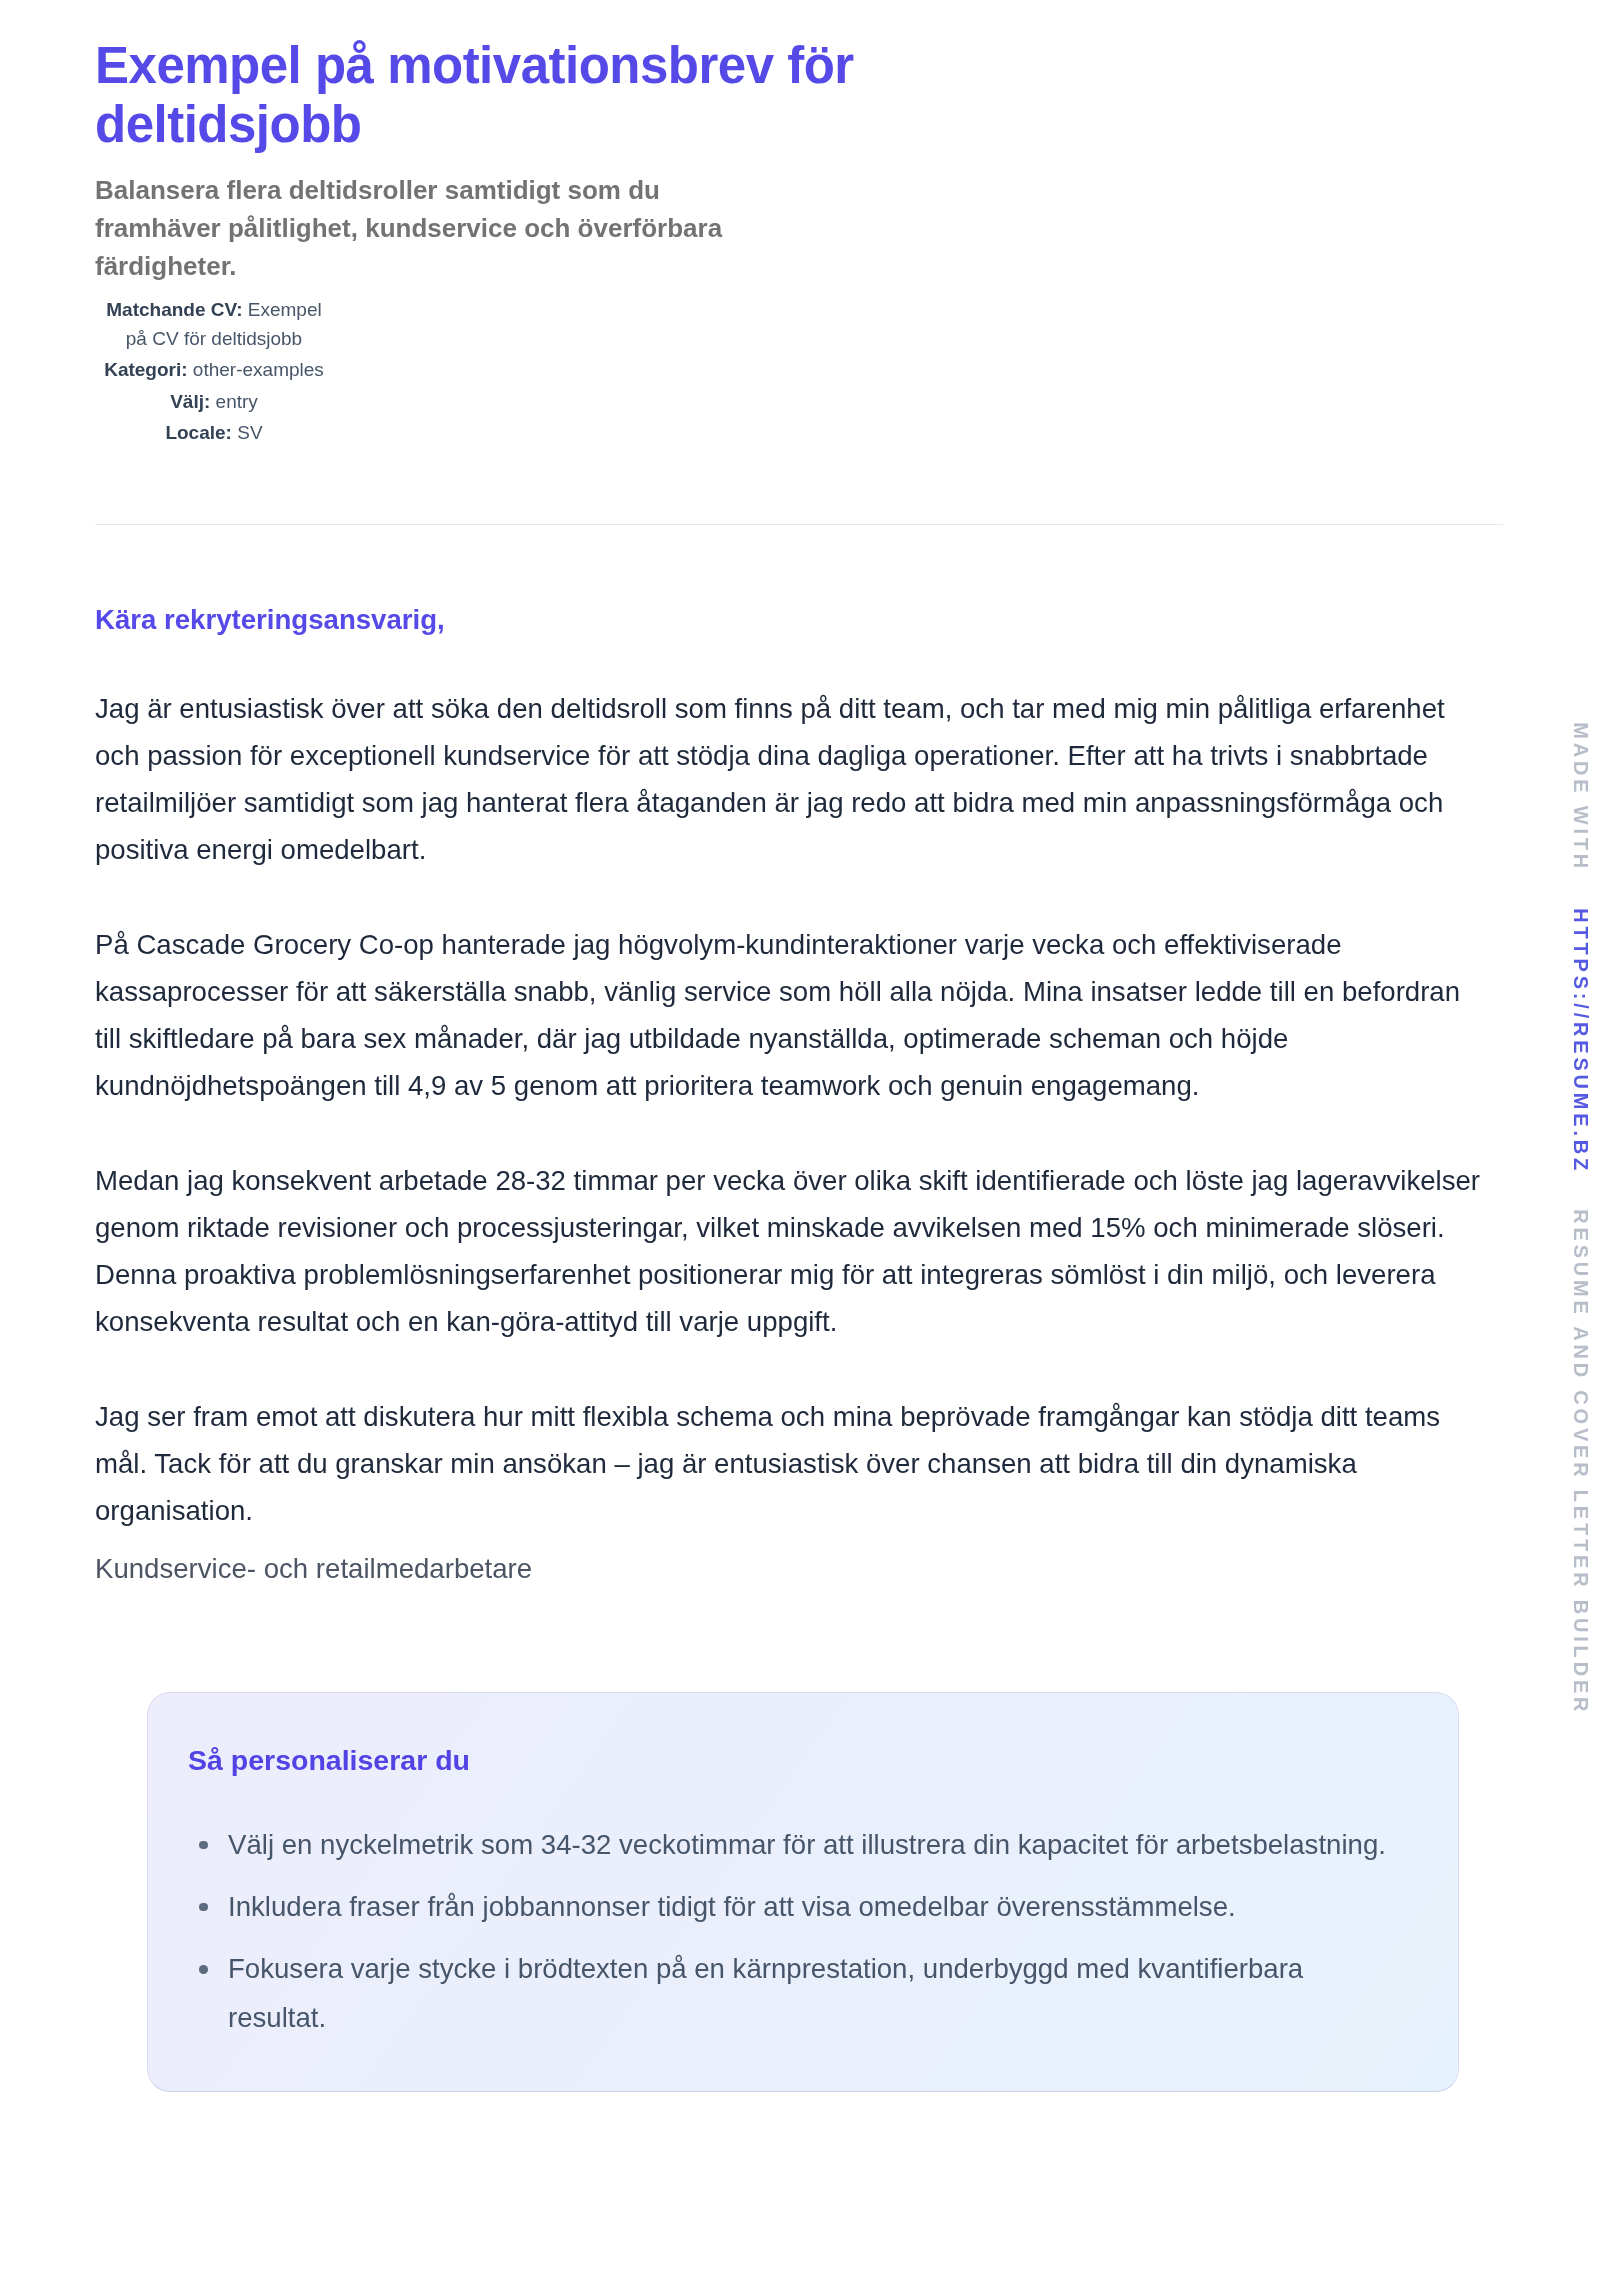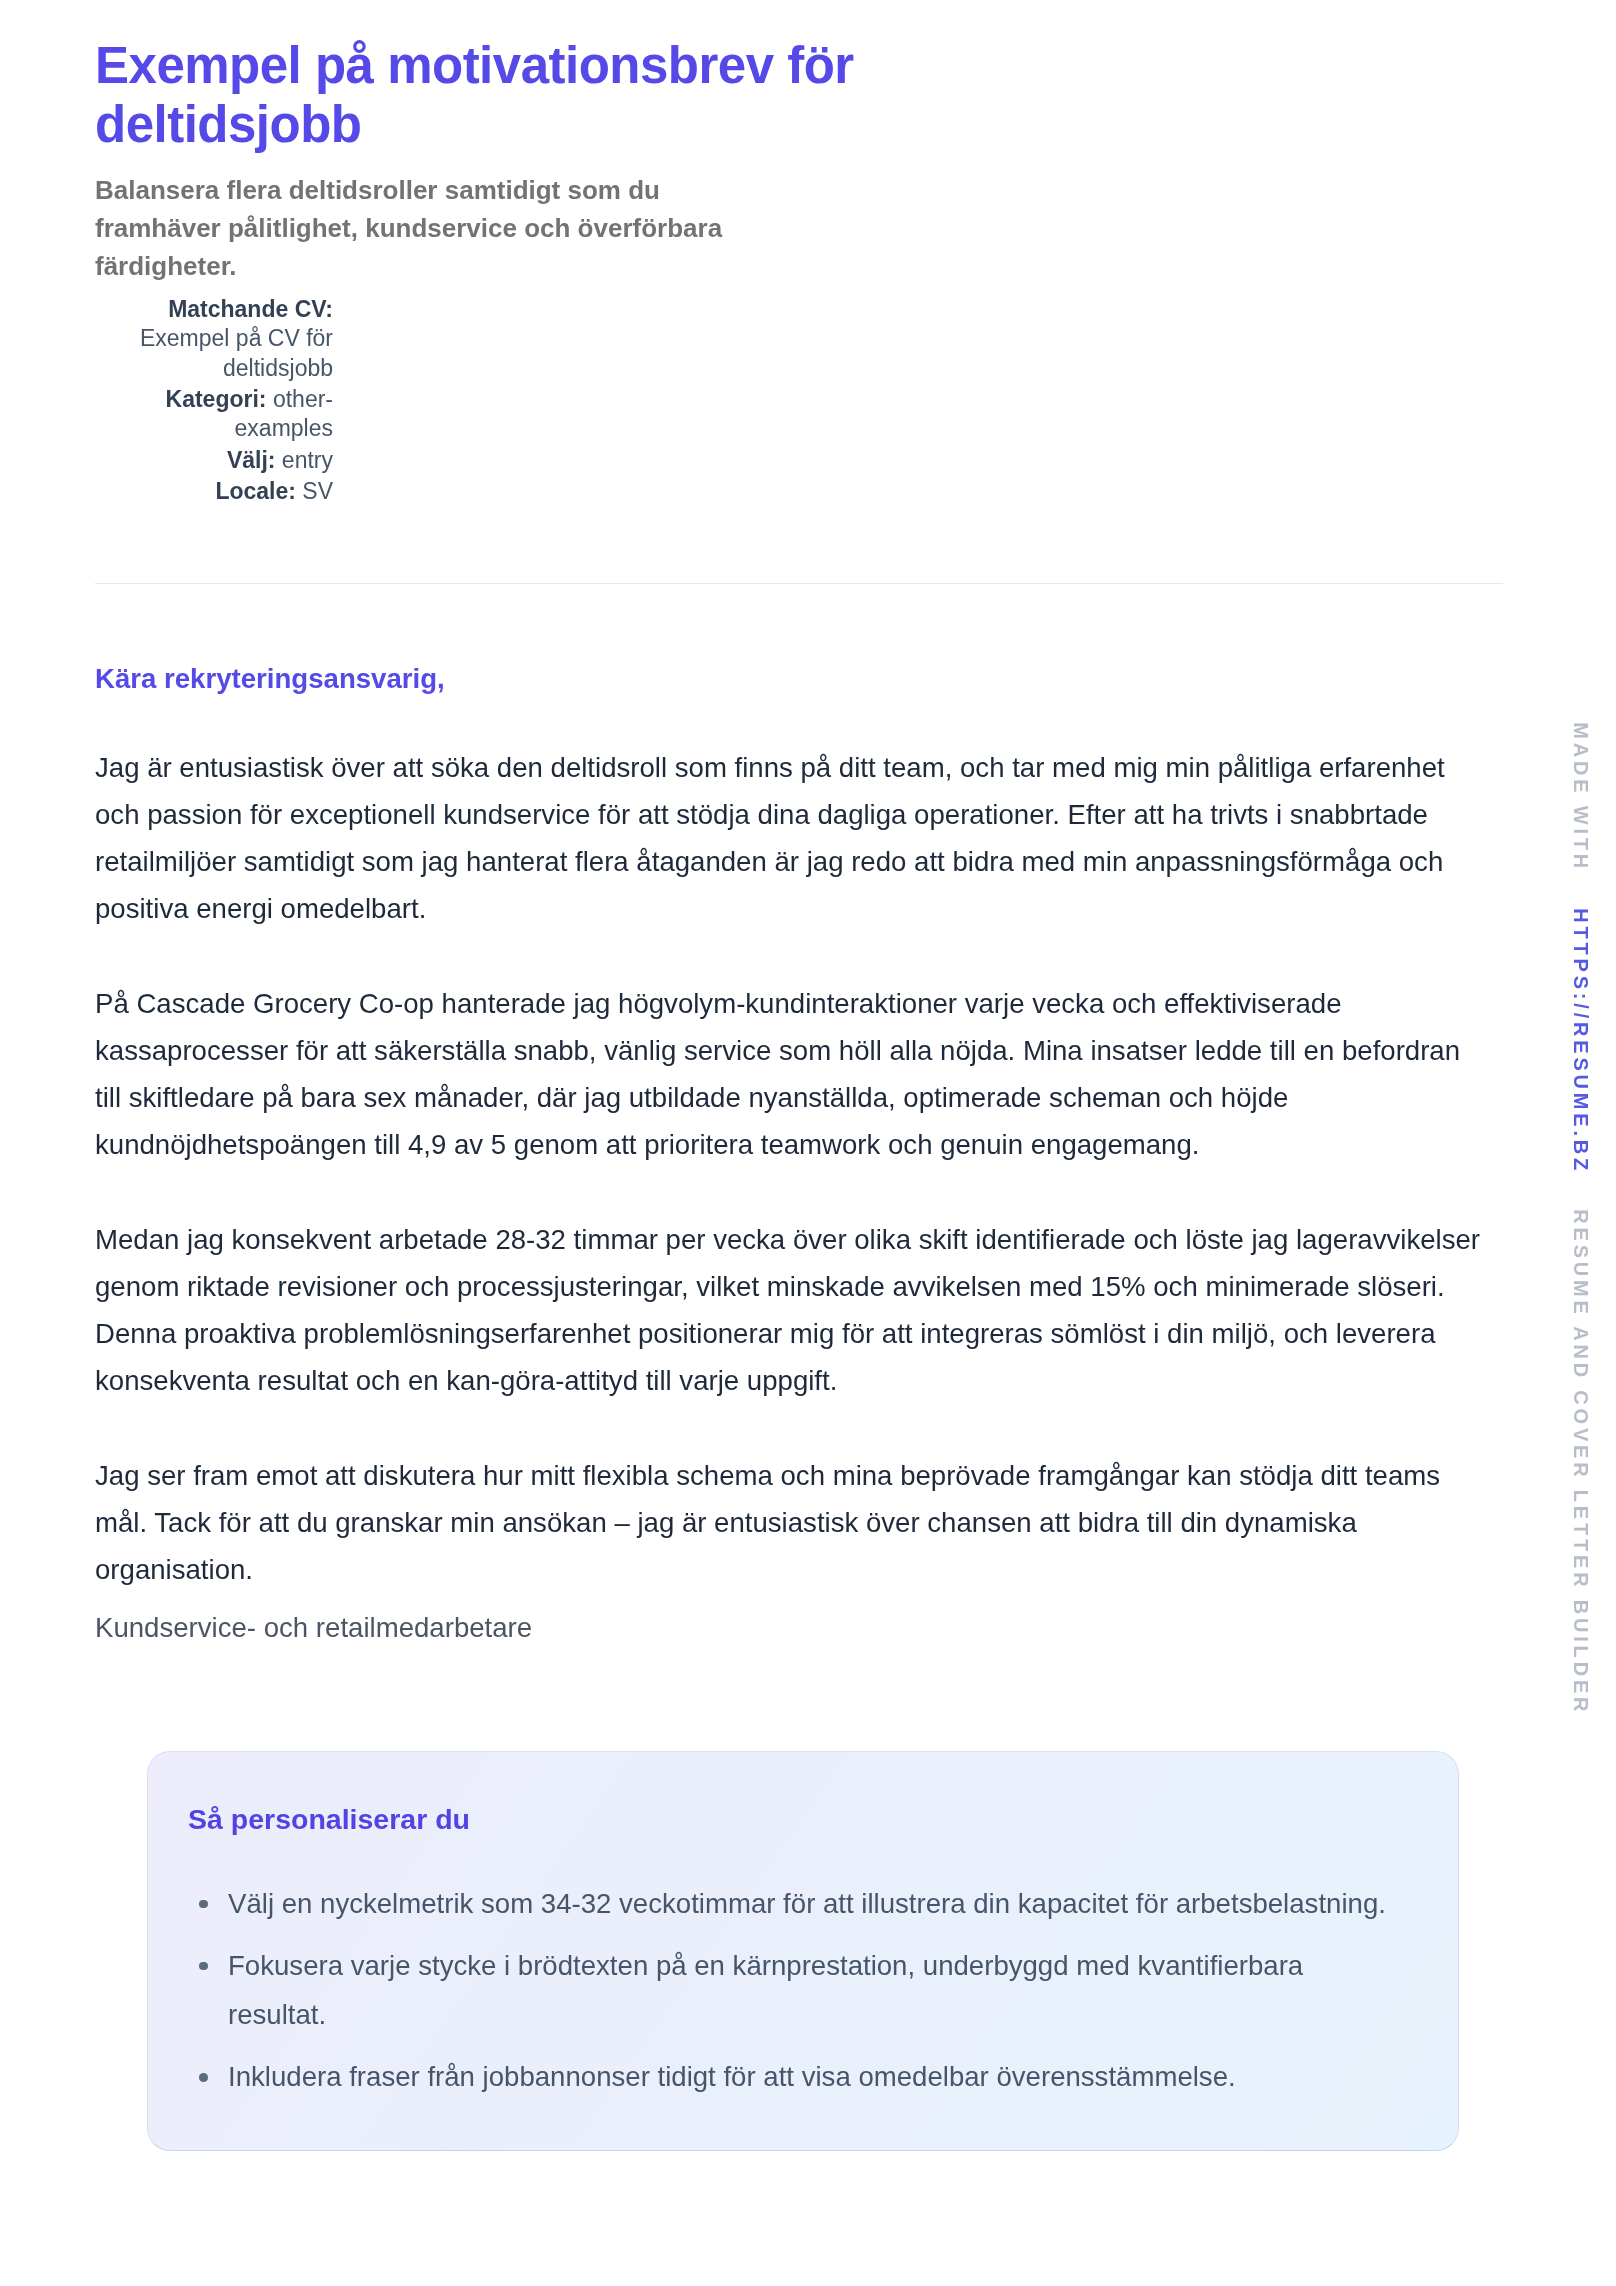--- a/index.html
+++ b/index.html
@@ -39,22 +39,22 @@
     margin-top: 17px;
     font-size: 26px;
     line-height: 38px;
     font-weight: bold;
     color: #737373;
     max-width: 656px;
   }
   .meta-panel {
     width: 238px;
     padding-top: 9.5px;
-    text-align: right;
-    font-size: 23px;
+    text-align: center;
+    font-size: 19px;
     line-height: 29.5px;
     color: #475569;
   }
   .meta-row { margin-bottom: 1.9px; }
   .meta-label { font-weight: bold; color: #334155; }
   hr.header-divider {
     border: none;
     border-top: 1.9px solid #e2e8f0;
     margin-top: 74px;
   }
@@ -171,22 +171,22 @@
     <p class="para">På Cascade Grocery Co-op hanterade jag högvolym-kundinteraktioner varje vecka och effektiviserade kassaprocesser för att säkerställa snabb, vänlig service som höll alla nöjda. Mina insatser ledde till en befordran till skiftledare på bara sex månader, där jag utbildade nyanställda, optimerade scheman och höjde kundnöjdhetspoängen till 4,9 av 5 genom att prioritera teamwork och genuin engagemang.</p>
     <p class="para">Medan jag konsekvent arbetade 28-32 timmar per vecka över olika skift identifierade och löste jag lageravvikelser genom riktade revisioner och processjusteringar, vilket minskade avvikelsen med 15% och minimerade slöseri. Denna proaktiva problemlösningserfarenhet positionerar mig för att integreras sömlöst i din miljö, och leverera konsekventa resultat och en kan-göra-attityd till varje uppgift.</p>
     <p class="para">Jag ser fram emot att diskutera hur mitt flexibla schema och mina beprövade framgångar kan stödja ditt teams mål. Tack för att du granskar min ansökan – jag är entusiastisk över chansen att bidra till din dynamiska organisation.</p>
     <p class="signature-role">Kundservice- och retailmedarbetare</p>
   </div>
 
   <div class="tips-card">
     <h2 class="tips-heading">Så personaliserar du</h2>
     <ul class="tips-list">
       <li><span>Välj en nyckelmetrik som 34-32 veckotimmar för att illustrera din kapacitet för arbetsbelastning.</span></li>
+      <li><span>Inkludera fraser från jobbannonser tidigt för att visa omedelbar överensstämmelse.</span></li>
       <li><span>Fokusera varje stycke i brödtexten på en kärnprestation, underbyggd med kvantifierbara resultat.</span></li>
-      <li><span>Inkludera fraser från jobbannonser tidigt för att visa omedelbar överensstämmelse.</span></li>
     </ul>
   </div>
 
 </div>
 
 <div class="watermark">
   <span class="wm-seg">MADE WITH</span>
   <span class="wm-seg wm-link">HTTPS://RESUME.BZ</span>
   <span class="wm-seg">RESUME AND COVER LETTER BUILDER</span>
 </div>

